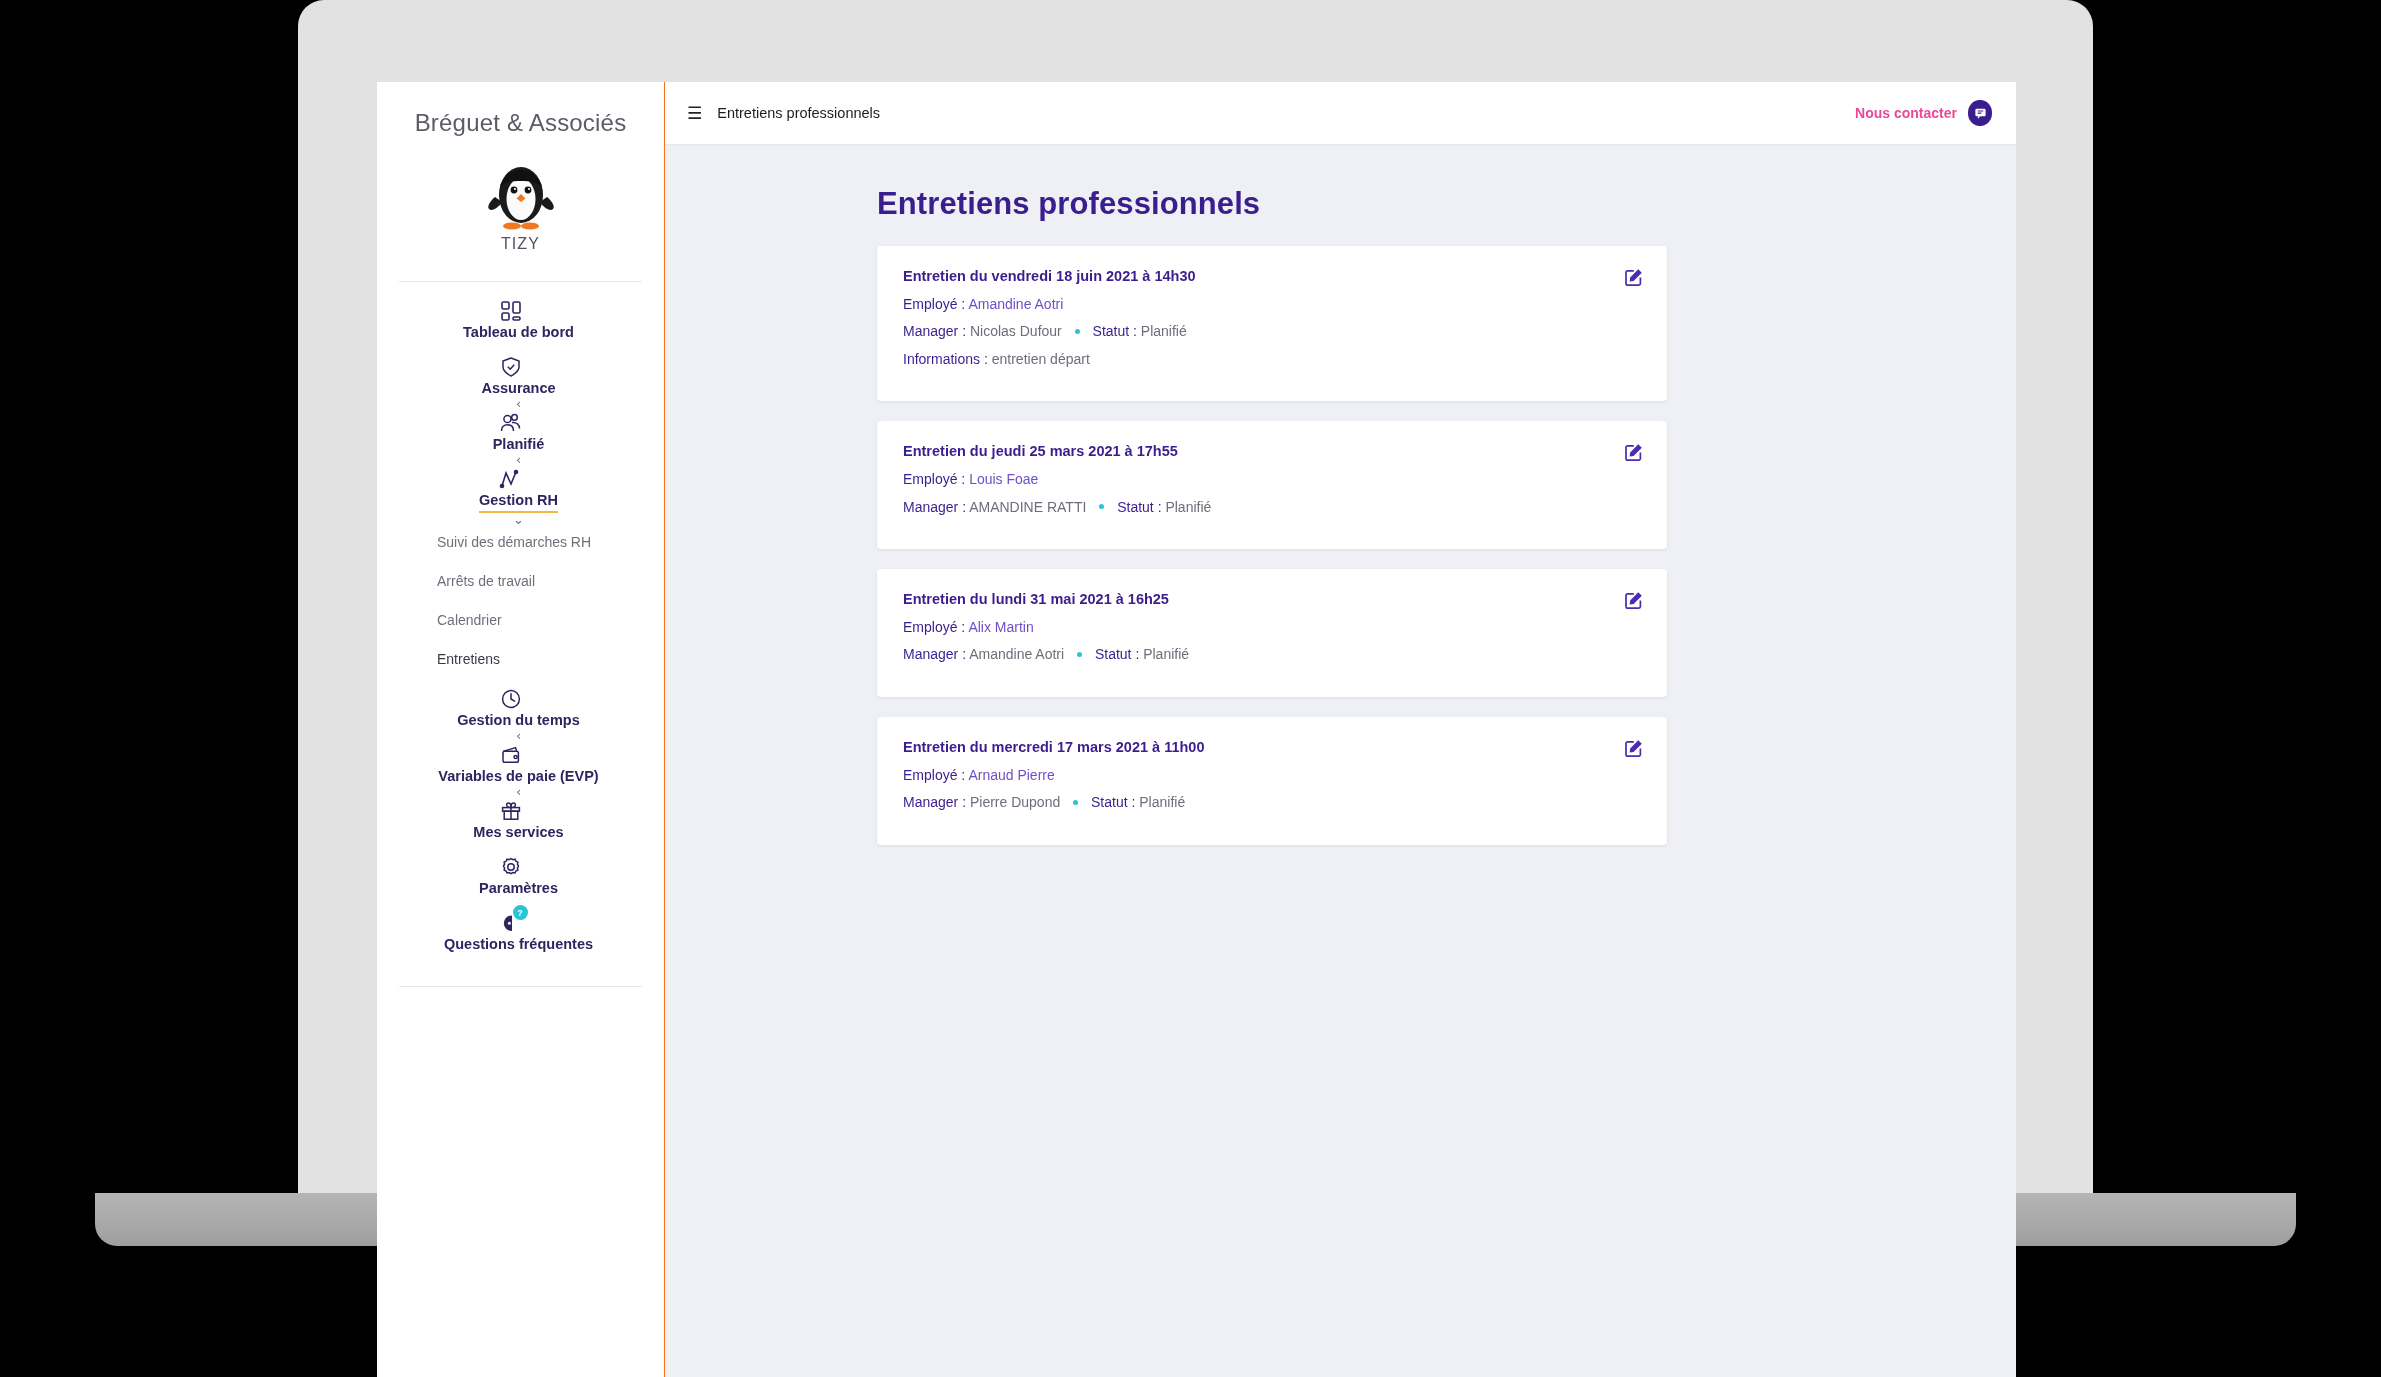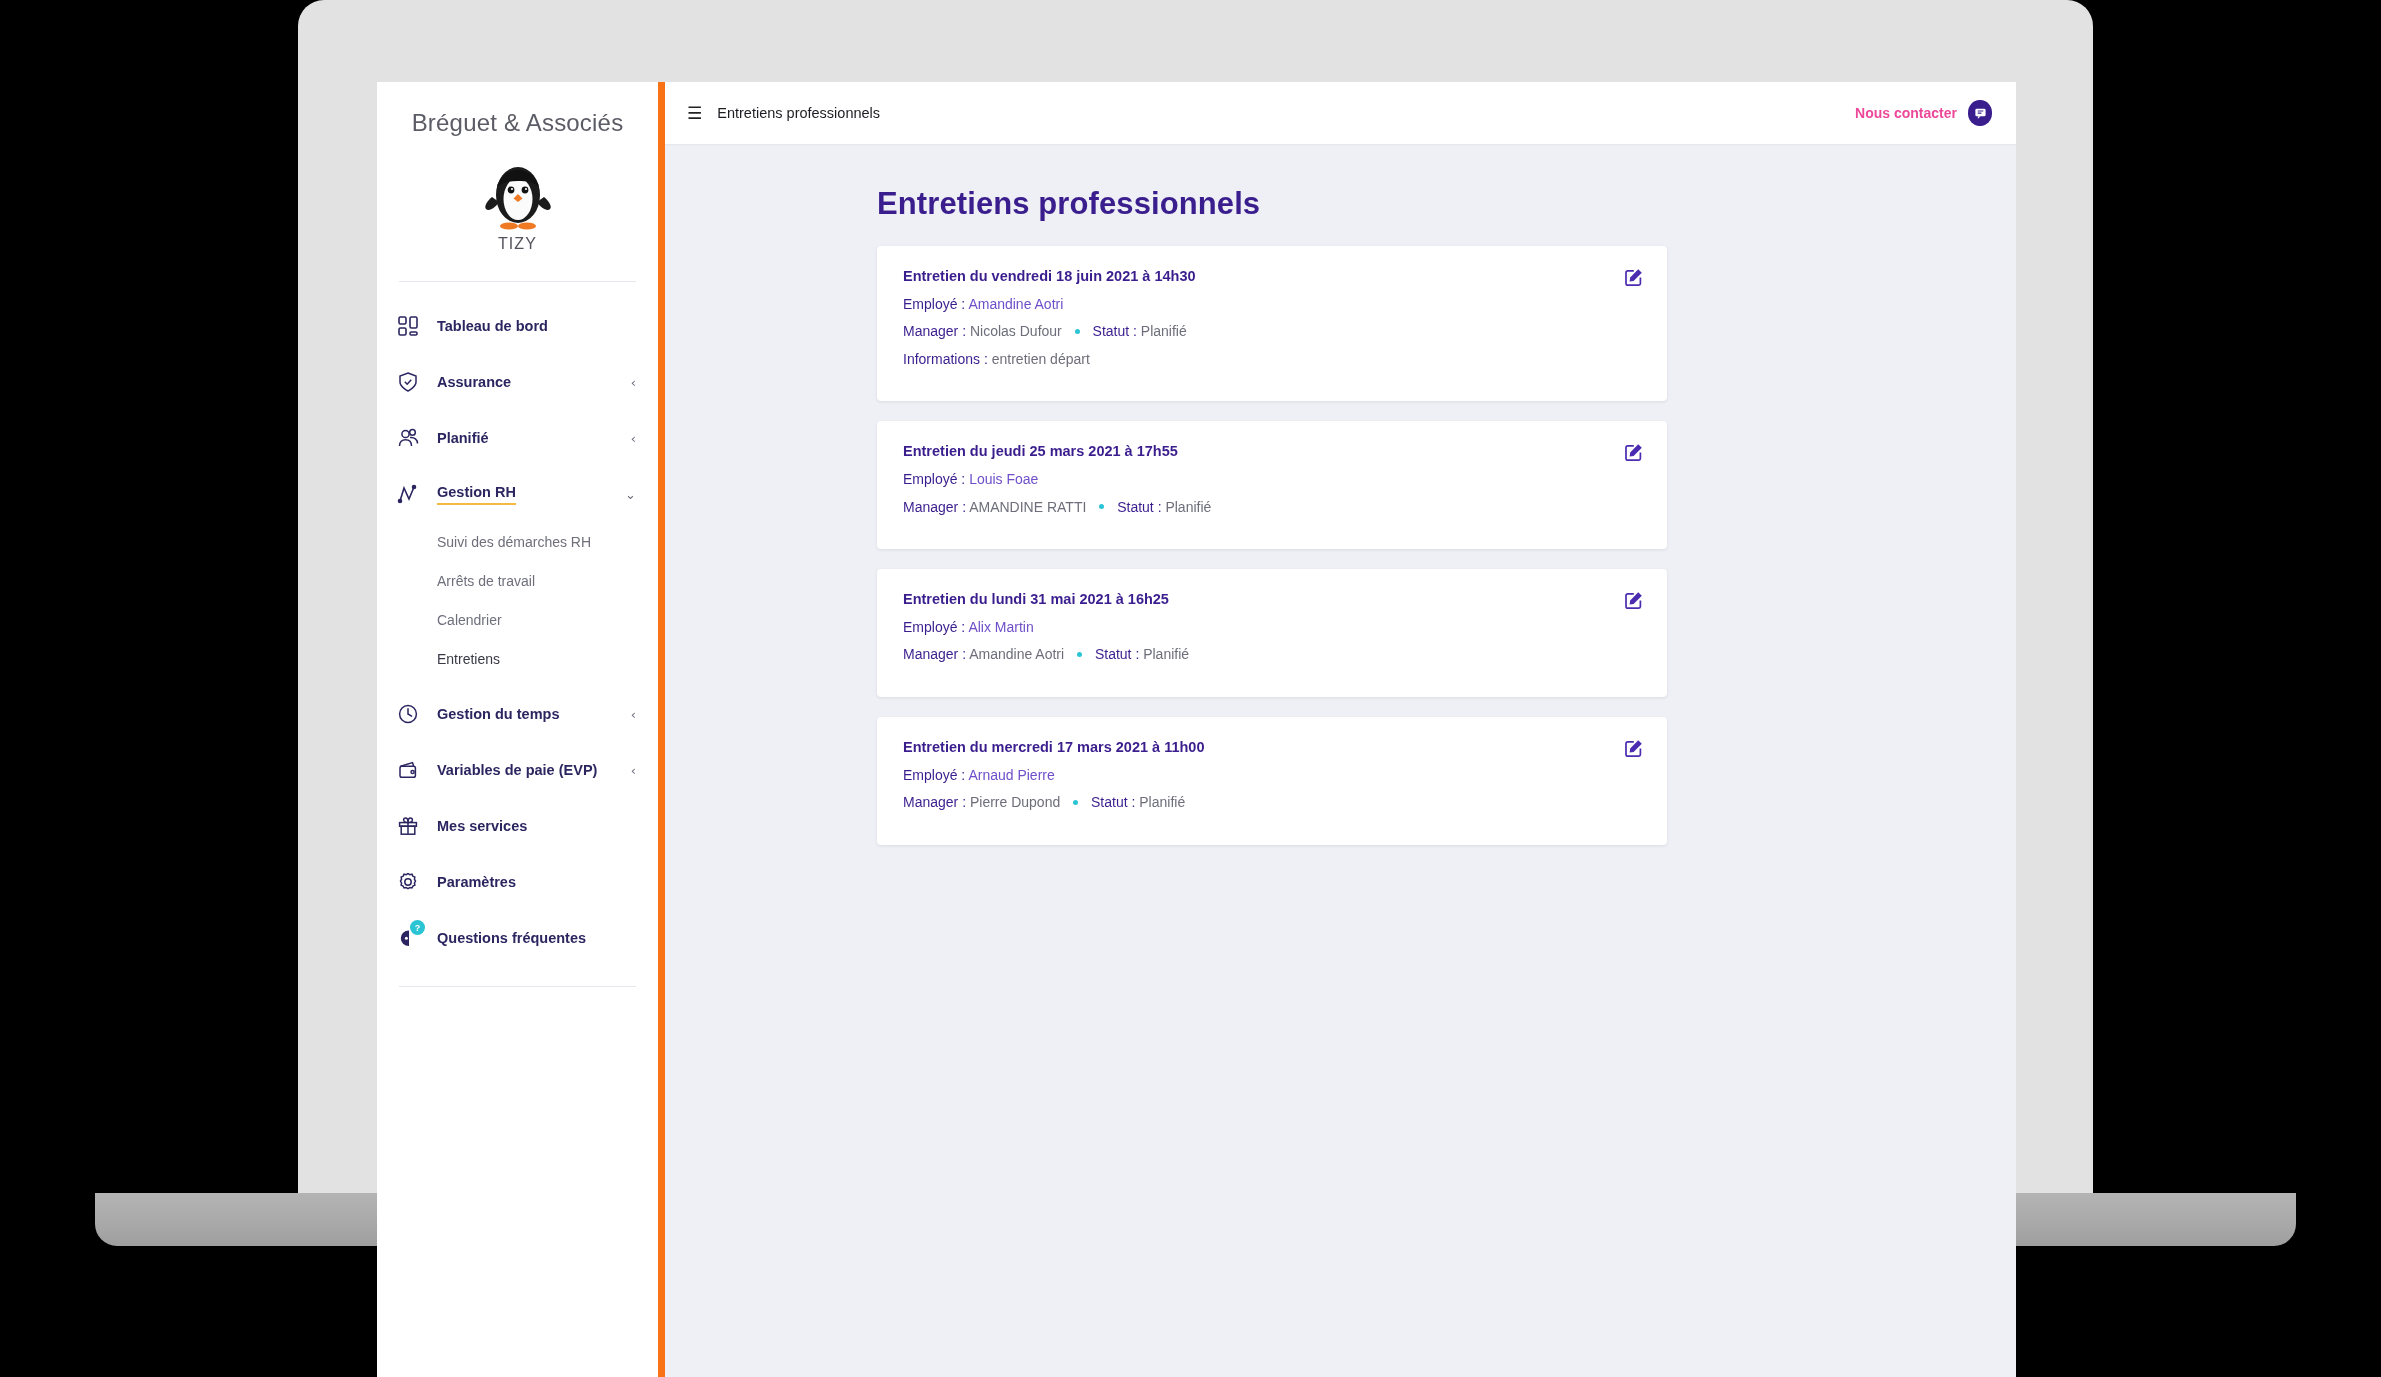--- a/index.html
+++ b/index.html
@@ -39,21 +39,21 @@
     background: #dcdcdc;
     border-radius: 0 0 12px 12px;
   }
 
   
   #sidebar {
     position: absolute;
     left: 0; top: 0;
     width: 288px; height: 100%;
     background: #ffffff;
-    border-right: 7px solid #f97316;
+    border-right: 1px solid #f97316;
   }
   .brand-title {
     text-align: center;
     font-size: 24px;
     color: #5c5c66;
     letter-spacing: .2px;
     padding-top: 27px;
   }
   .penguin-wrap {
     display: flex; justify-content: center;
@@ -70,20 +70,21 @@
   .sb-divider {
     height: 1px; background: #e6e6ec;
     margin: 28px 22px 0 22px;
   }
   .nav { margin-top: 16px; }
   .nav-item {
     display: flex; align-items: center;
     height: 56px;
     padding: 0 22px 0 18px;
     cursor: pointer;
+    flex-direction: column;
   }
   .nav-ico {
     width: 26px; height: 26px;
     flex: 0 0 26px;
     margin-right: 16px;
     display: flex; align-items: center; justify-content: center;
     position: relative;
   }
   .nav-ico svg { display:block; }
   .nav-label {

